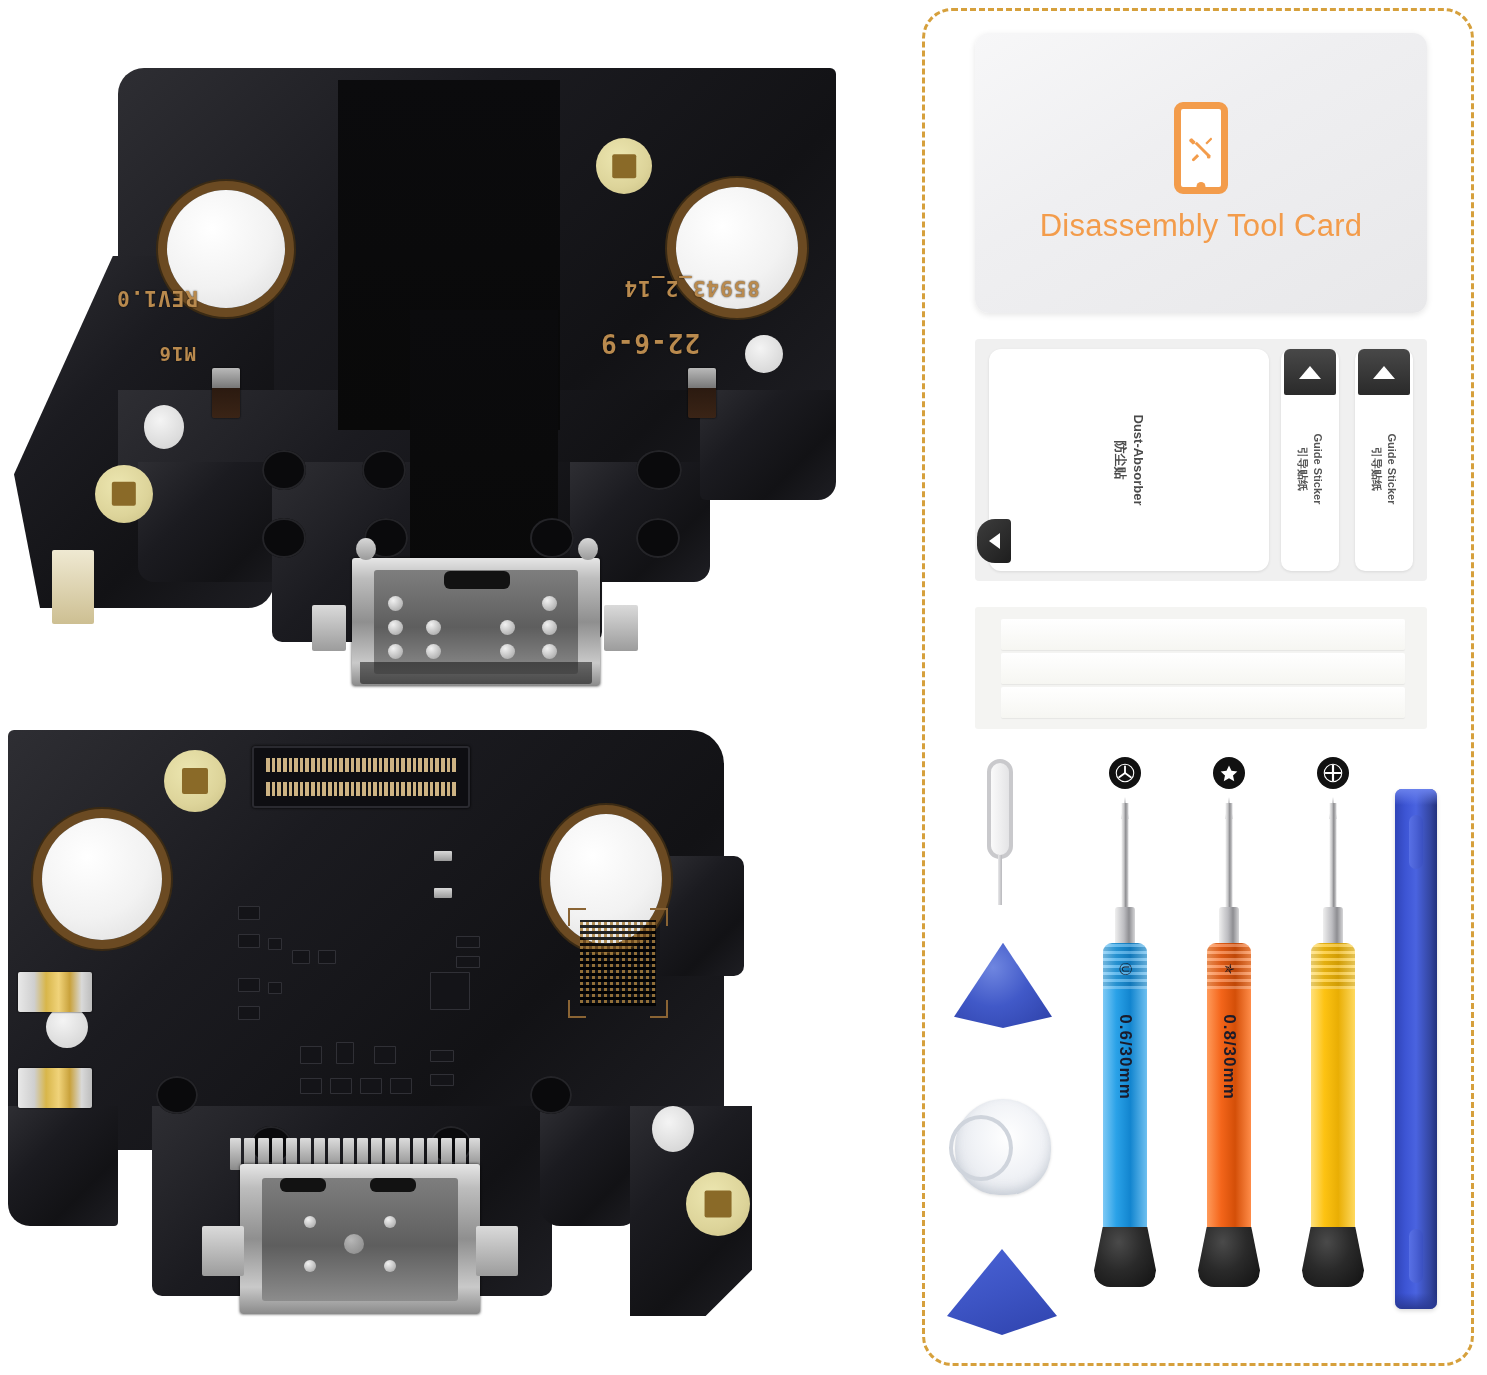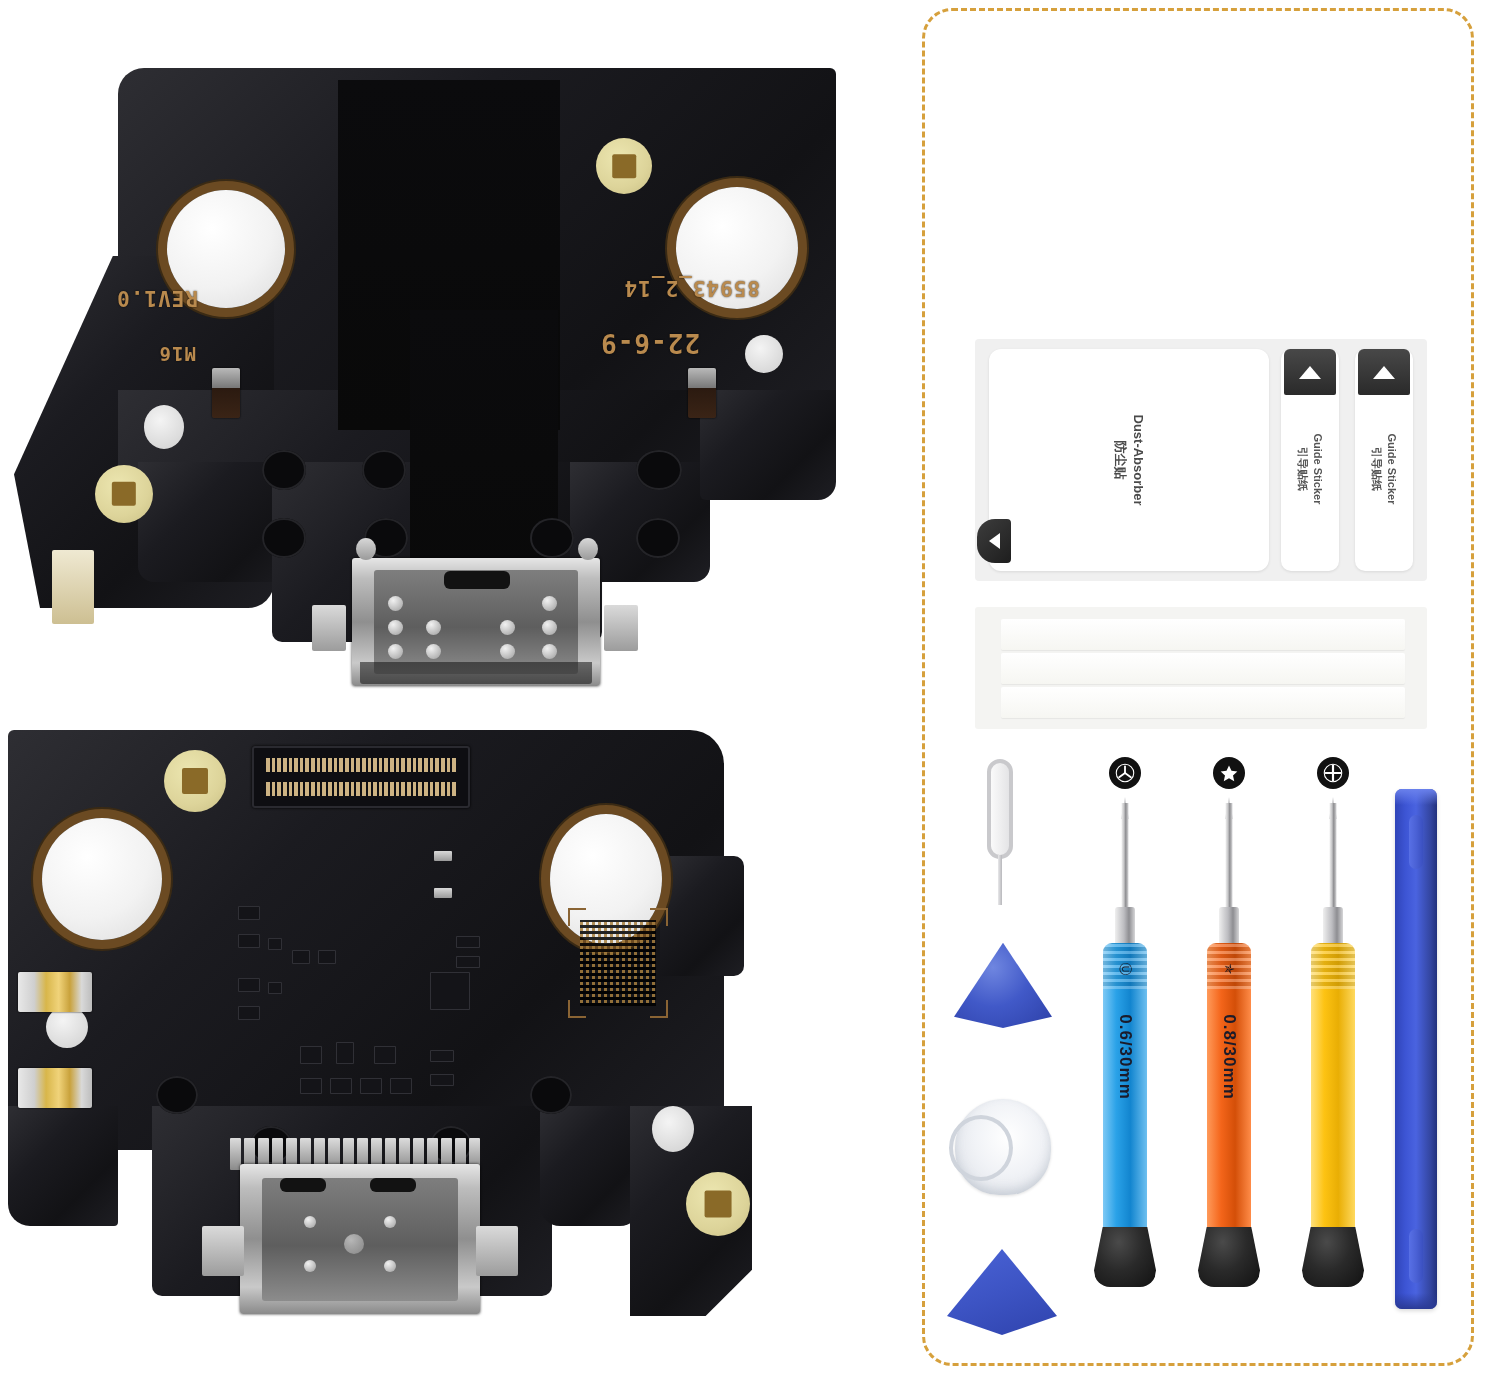--- a/index.html
+++ b/index.html
@@ -424,20 +424,38 @@
       <div class="pad-dot" style="left:144px;top:96px;width:12px;height:12px;"></div>
       <div class="pad-dot" style="left:104px;top:70px;width:20px;height:20px;opacity:.6;"></div>
     </div>
     <div class="tab" style="left:202px;top:520px;width:42px;height:50px;"></div>
     <div class="tab" style="left:476px;top:520px;width:42px;height:50px;"></div>
   </div>
 </div>
 
 <div class="kit">
 
+  <div class="card">
+    <div class="phone-ico">
+      <span class="spk"></span>
+      <span class="home"></span>
+      <span class="tools">
+        <svg width="36" height="36" viewBox="0 0 24 24" aria-hidden="true">
+          <g fill="#f39c4b">
+            <path d="M4.2 3.6l3.1 3.1-.7 1.7-1.7.7L1.8 6l.6-1.8 1.8-.6z"></path>
+            <path d="M6.6 8.4l9.6 9.6 2.3 2.3 1.8-1.8-2.3-2.3-9.6-9.6z"></path>
+            <path d="M19.8 3.6l-4.1 4.1 1.4 1.4 4.1-4.1c.4-.4.4-1 0-1.4-.4-.4-1-.4-1.4 0z"></path>
+            <path d="M8.6 17.2l-4 4c-.5.5-.5 1.3 0 1.8.5.5 1.3.5 1.8 0l4-4-1.8-1.8z"></path>
+            <circle cx="18.6" cy="19.4" r="1.6"></circle>
+          </g>
+        </svg>
+      </span>
+    </div>
+    <div class="card-title">Disassembly Tool Card</div>
+  </div>
 
   <div class="dust-panel">
     <div class="dust-sheet">
       <div class="dust-label">
         <span>Dust-Absorber</span><br>
         <span>防尘贴</span>
       </div>
       <div class="dust-tab">
         <span class="tri"></span>
       </div>

